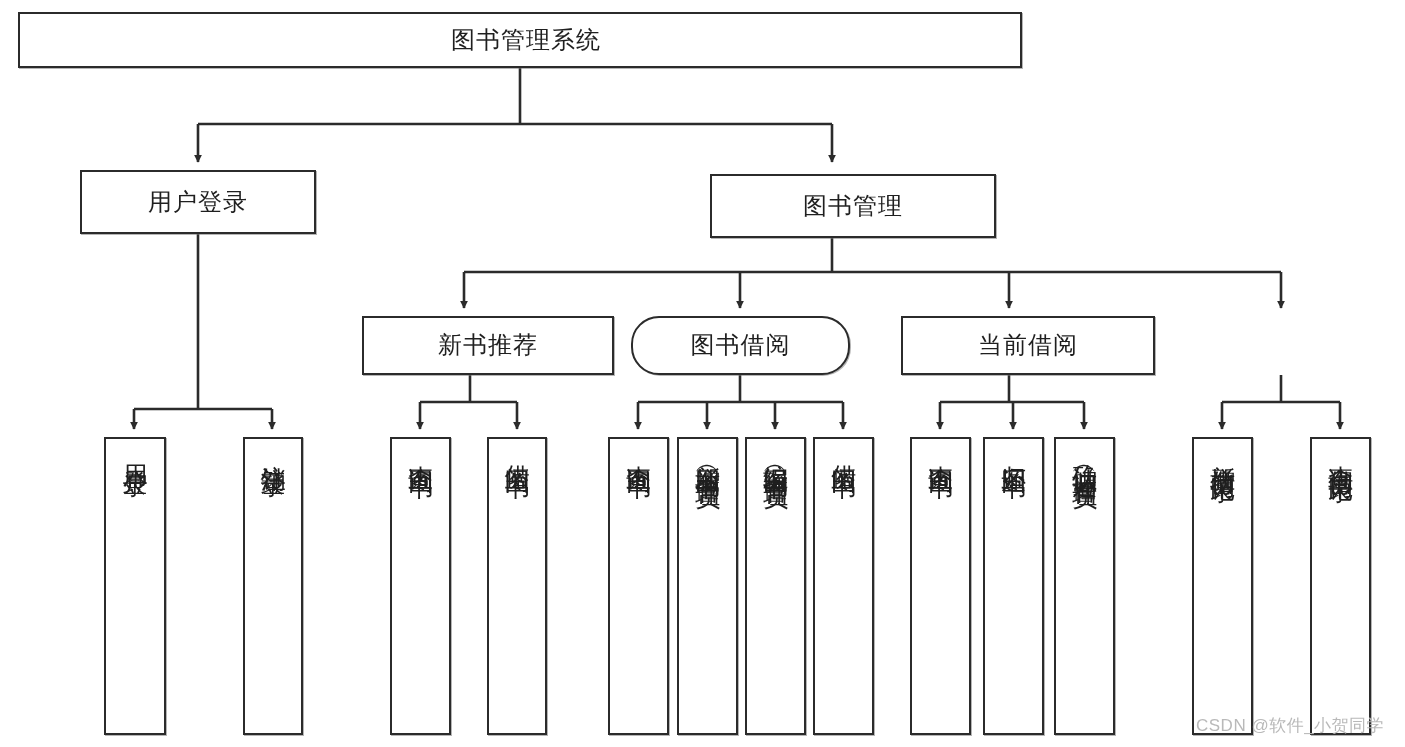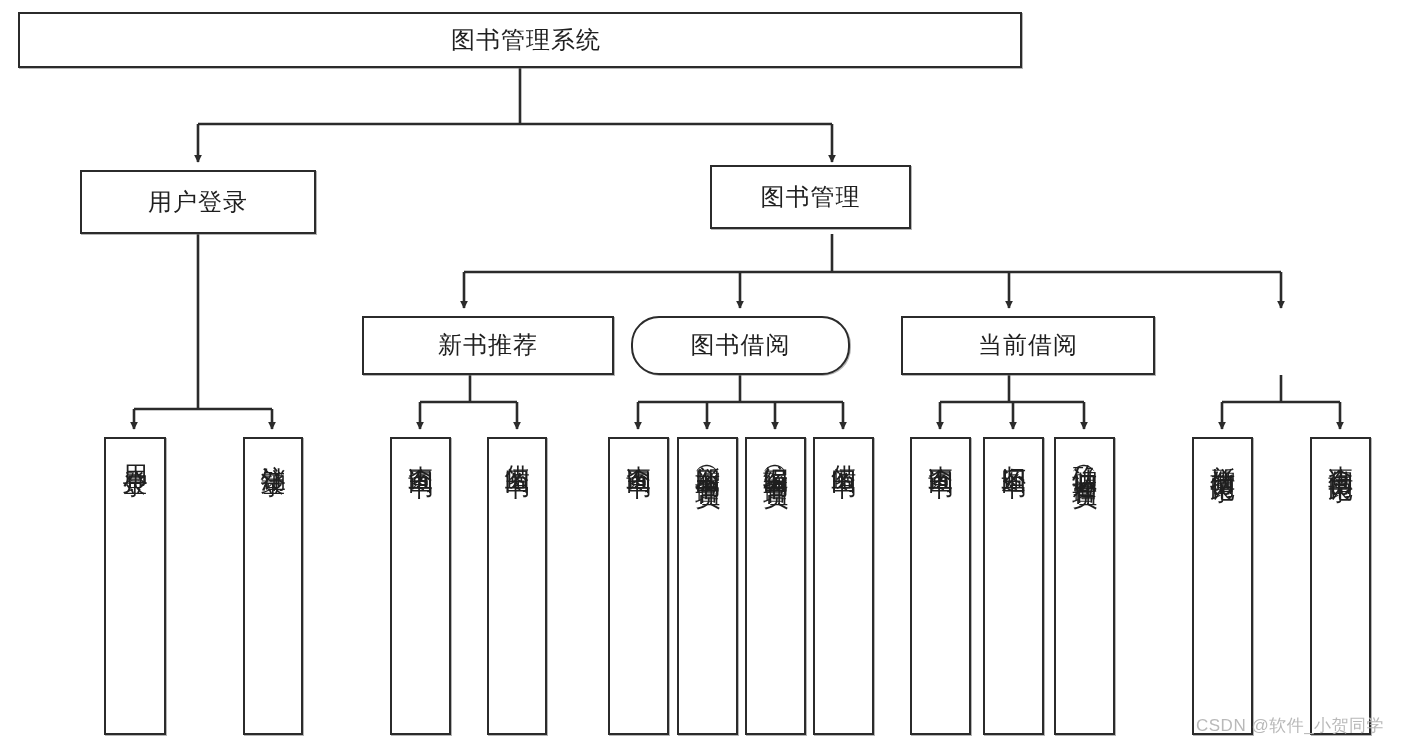--- a/index.html
+++ b/index.html
@@ -119,21 +119,21 @@
     </g>
   </svg>
 
   <div class="node horiz root" style="left: 18px; top: 12px; width: 1004px; height: 56px;">
     <span class="label">图书管理系统</span>
   </div>
 
   <div class="node horiz" style="left: 80px; top: 170px; width: 236px; height: 64px;">
     <span class="label">用户登录</span>
   </div>
-  <div class="node horiz" style="left: 710px; top: 165px; width: 201px; height: 64px;">
+  <div class="node horiz" style="left: 710px; top: 174px; width: 286px; height: 64px;">
     <span class="label">图书管理</span>
   </div>
 
   <div class="node horiz" style="left: 362px; top: 316px; width: 252px; height: 59px;">
     <span class="label">新书推荐</span>
   </div>
   <div class="node horiz" style="left: 631px; top: 316px; width: 219px; height: 59px; border-radius: 28px;">
     <span class="label">图书借阅</span>
   </div>
   <div class="node horiz" style="left: 901px; top: 316px; width: 254px; height: 59px;">

